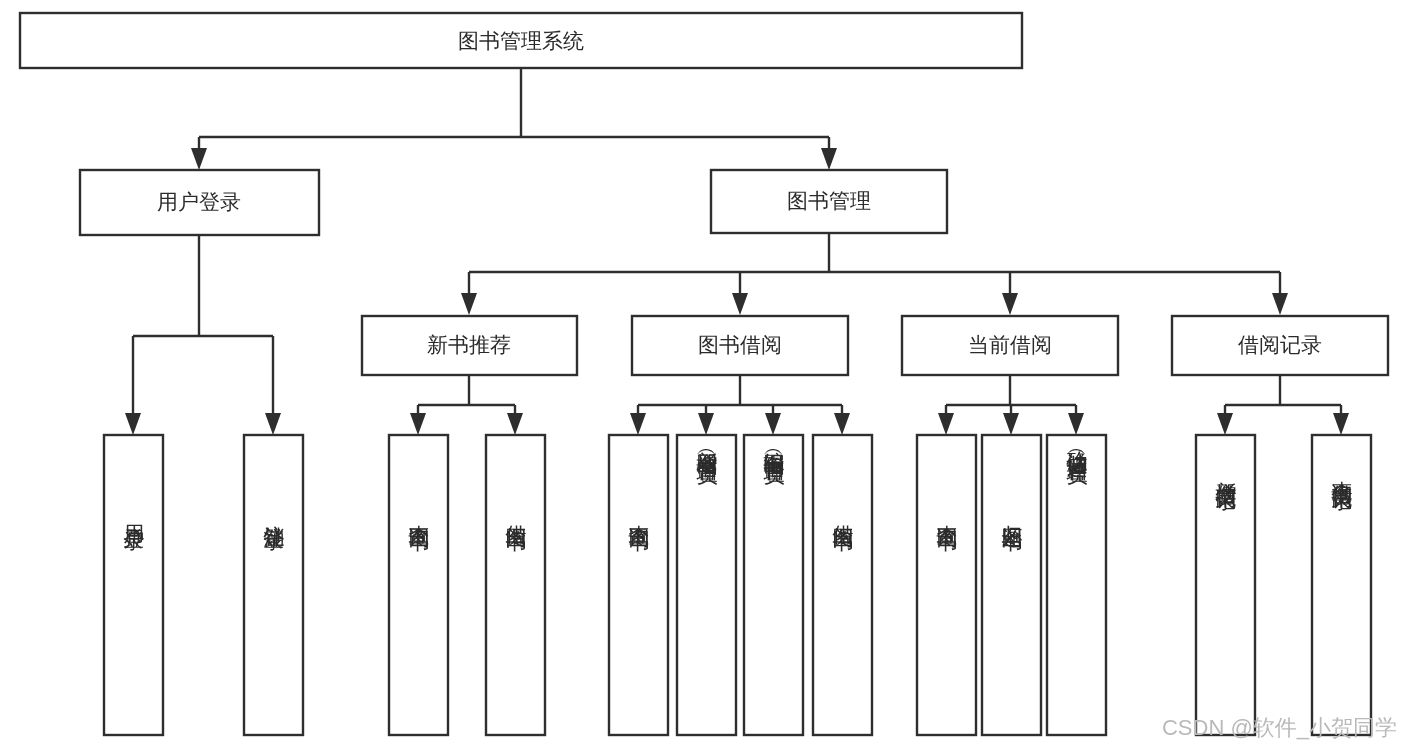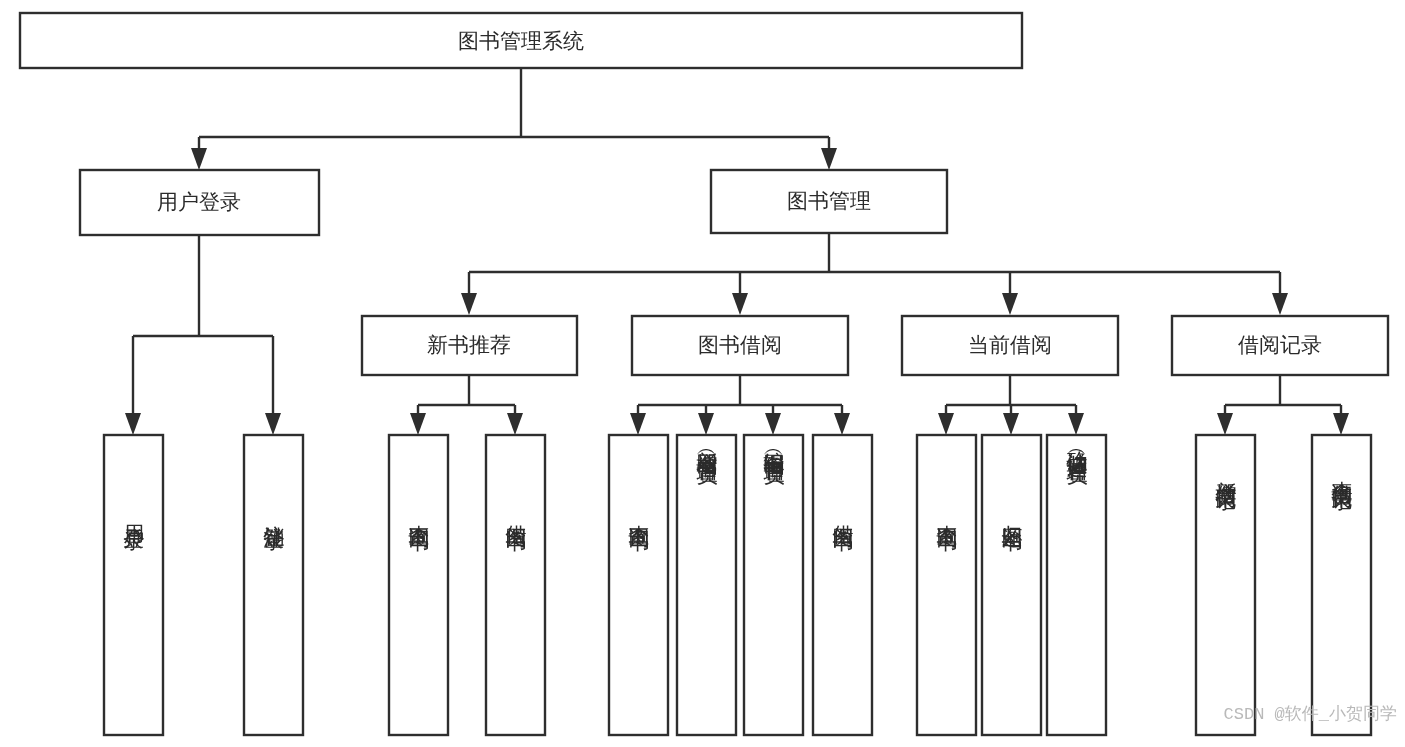--- a/index.html
+++ b/index.html
@@ -52,23 +52,23 @@
     font-size: 21px;
     fill: #2b2b2b;
     writing-mode: vertical-rl;
     text-orientation: upright;
     letter-spacing: 2px;
     text-anchor: middle;
   }
   .watermark-text {
     position: absolute;
     right: 8px;
-    bottom: 22px;
-    font-family: Liberation Mono, monospace;
-    font-size: 17px;
+    bottom: 4px;
+    font-family: Liberation Sans, sans-serif;
+    font-size: 22px;
     color: #b9b9b9;
     white-space: nowrap;
     pointer-events: none;
   }
 </style>
 </head>
 <body>
 
 <div id="diagram-root">
 

